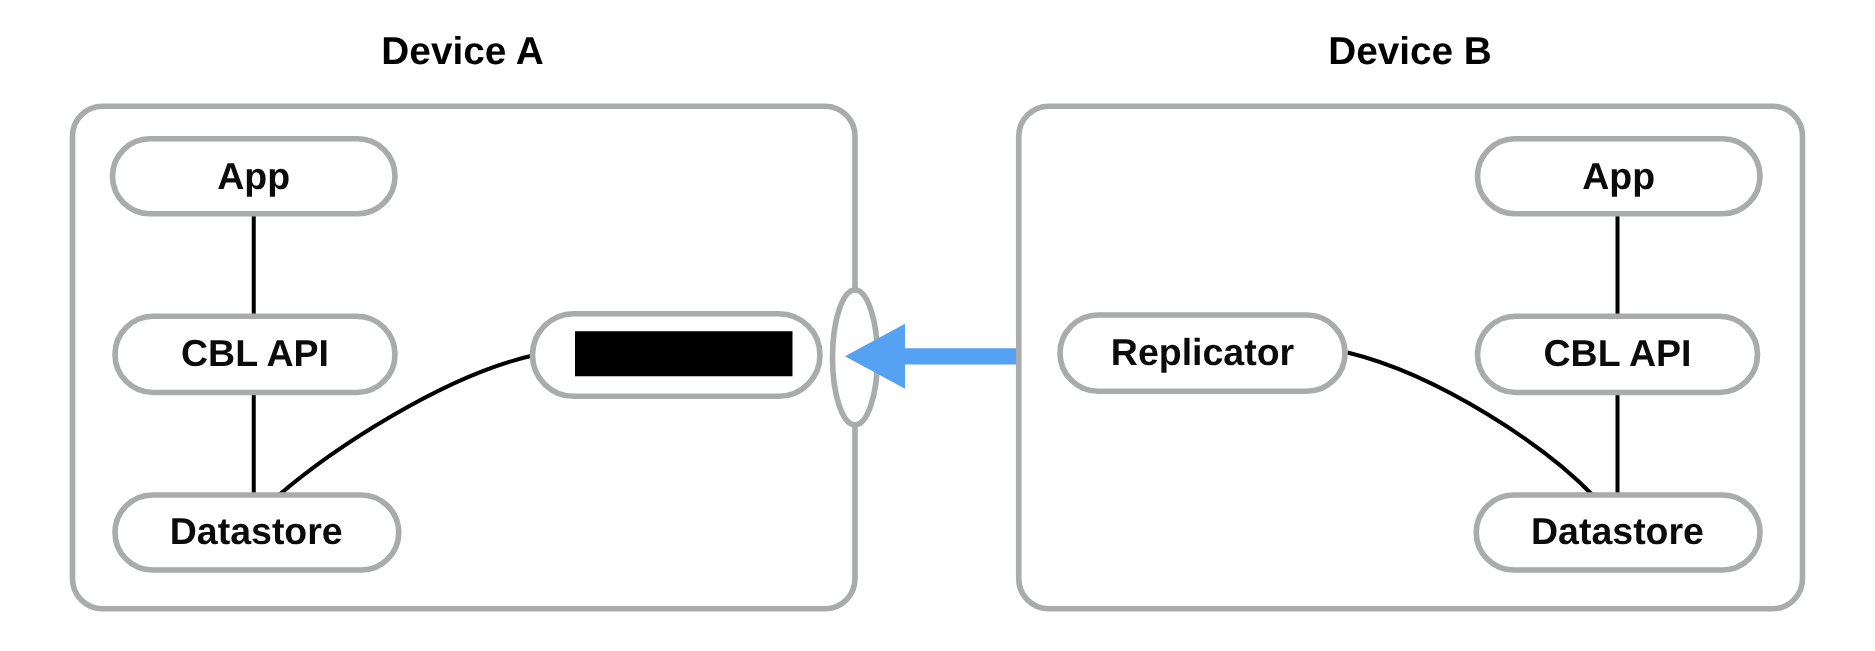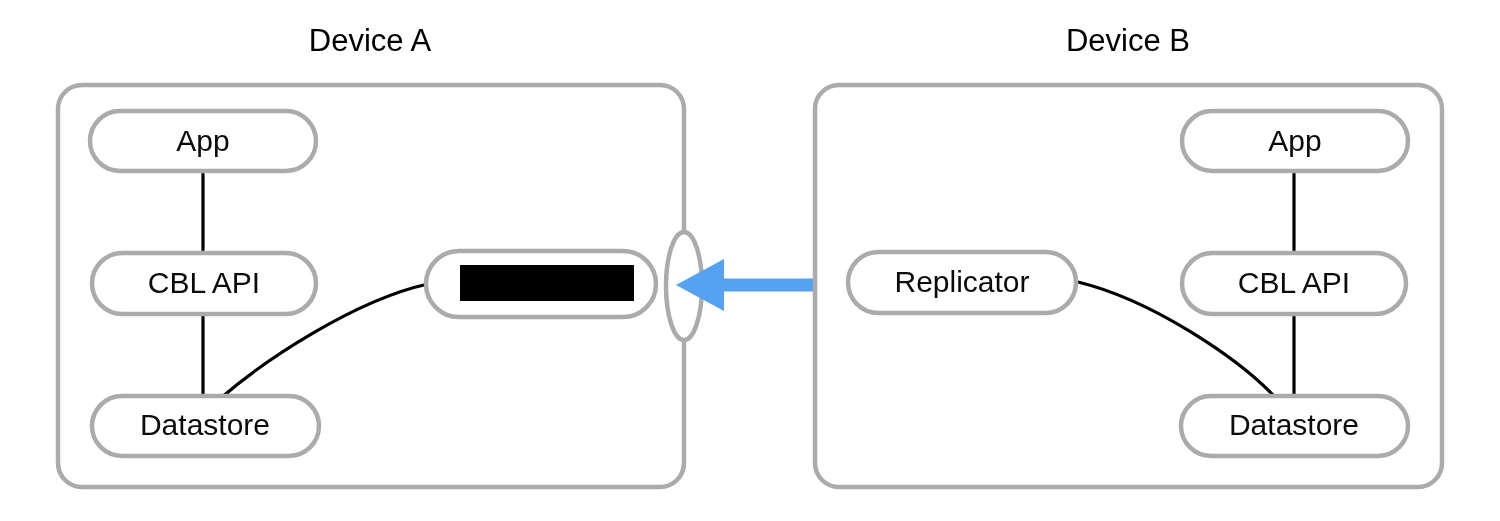--- a/index.html
+++ b/index.html
@@ -9,20 +9,21 @@
   }
   body {
     font-family: "Liberation Sans", sans-serif;
   }
   #canvas {
     position: relative;
     width: 1500px;
     height: 521px;
     background: #ffffff;
     overflow: hidden;
+    font-weight: bold;
   }
   #diagram-svg {
     position: absolute;
     top: 0;
     left: 0;
     width: 1500px;
     height: 521px;
   }
   .device-title {
     font-family: "Liberation Sans", sans-serif;

